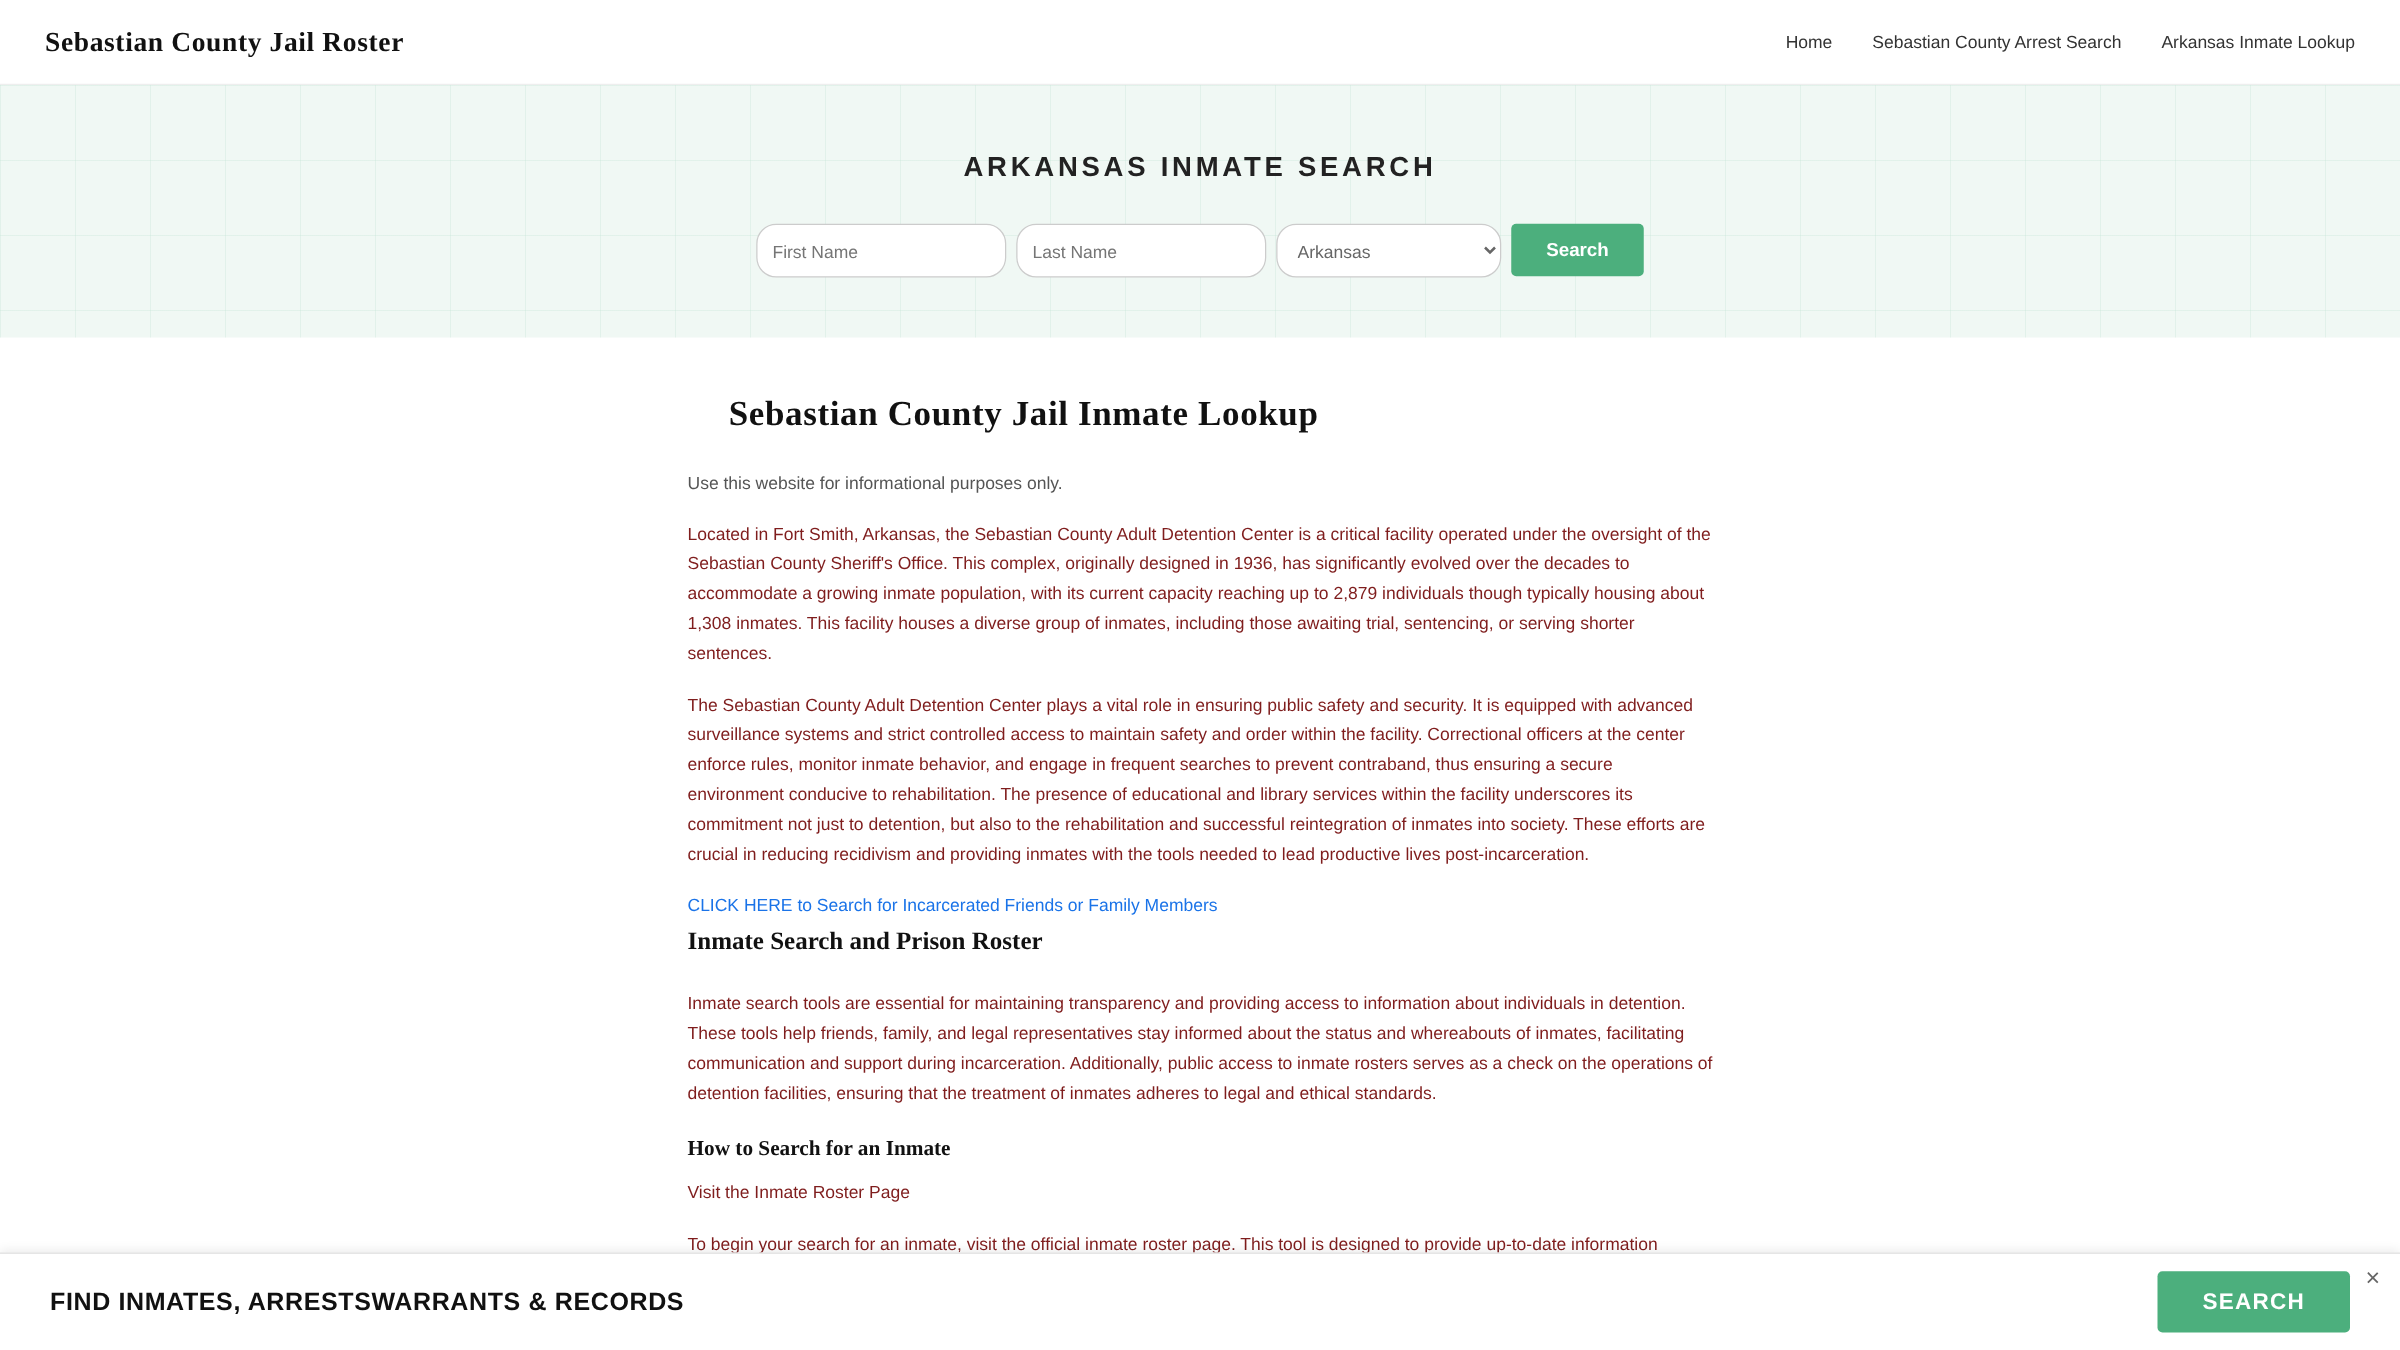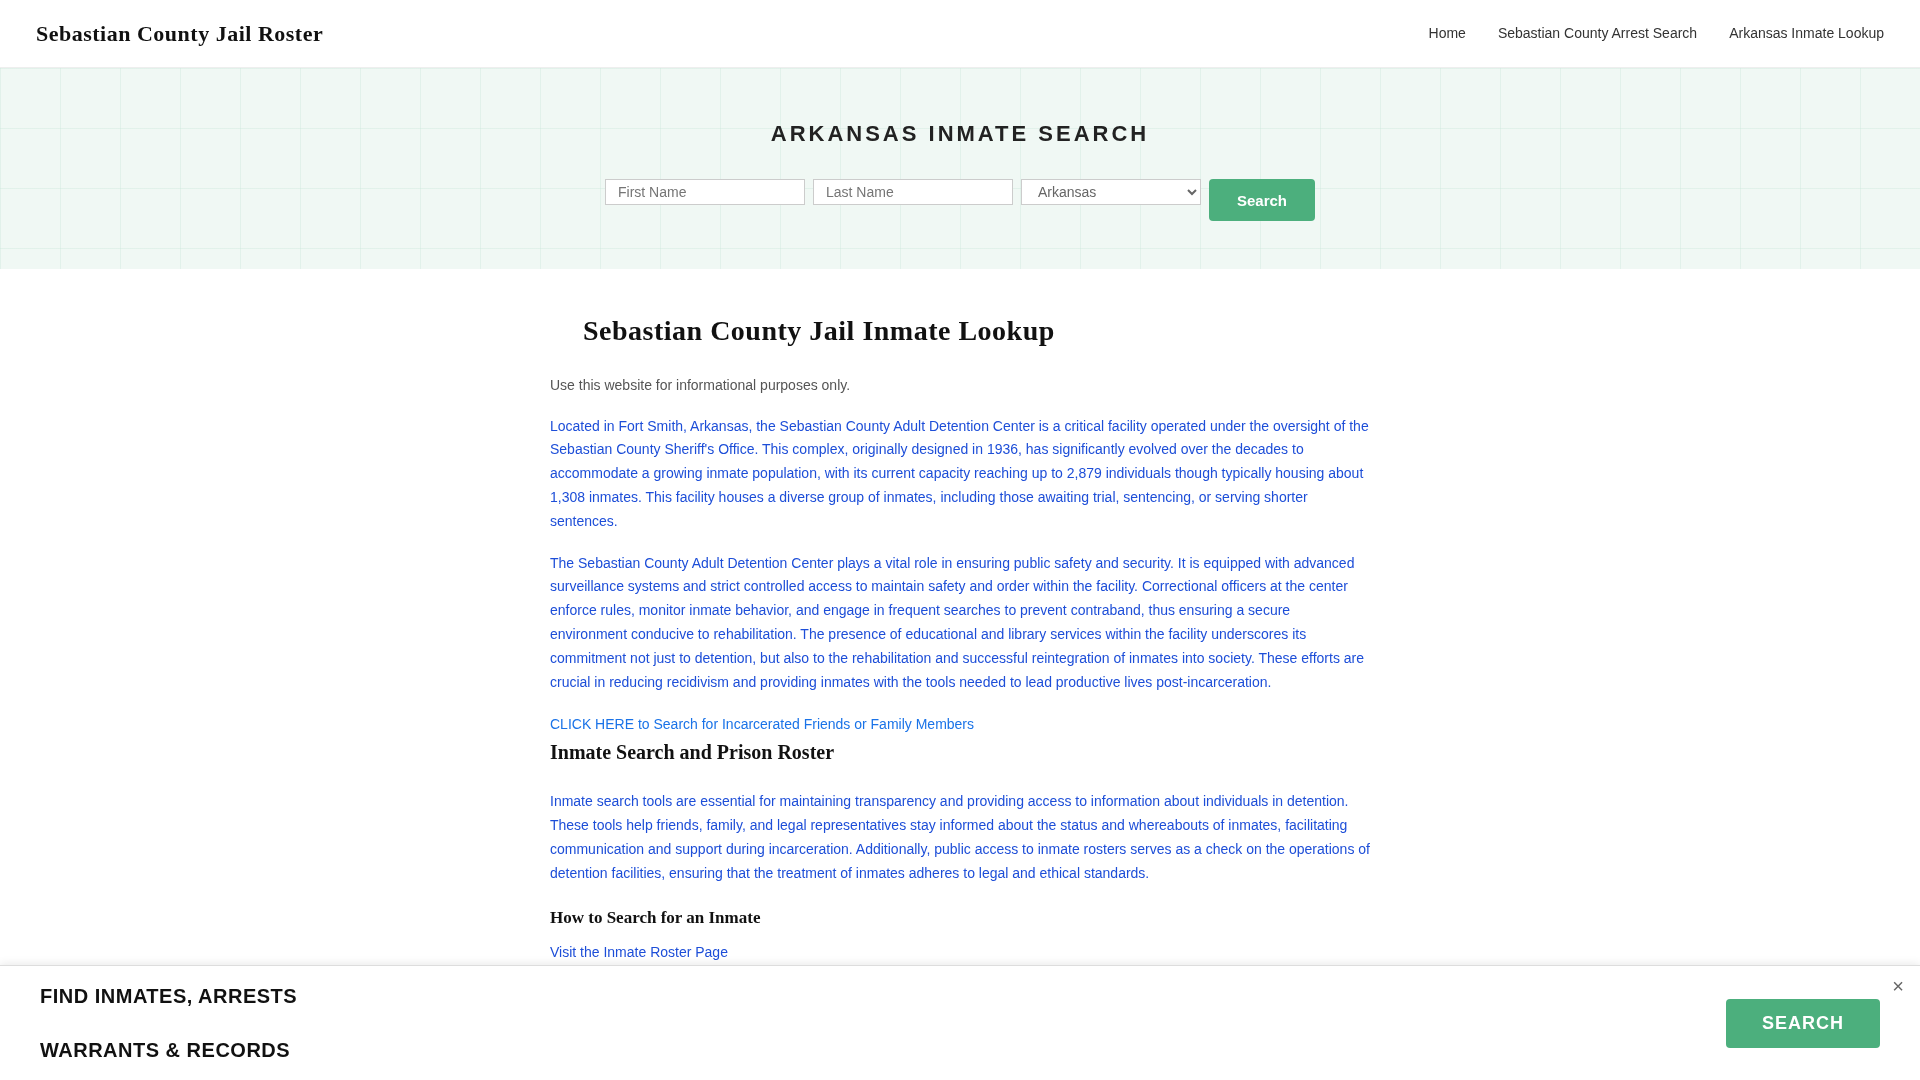--- a/index.html
+++ b/index.html
@@ -49,23 +49,23 @@
       margin-bottom: 28px;
       font-family: Arial, sans-serif;
     }
     .search-form {
       display: flex;
       justify-content: center;
       gap: 8px;
       flex-wrap: wrap;
     }
     .search-form input, .search-form select {
-      height: 26px;
+      height: 43px;
       border: 1px solid #ccc;
-      border-radius: 0;
+      border-radius: 16px;
       padding: 0 12px;
       font-size: 14px;
       color: #666;
       background: #fff;
       outline: none;
     }
     .search-form input { width: 200px; }
     .search-form select { width: 180px; }
     .search-form button {
       height: 42px;
@@ -94,21 +94,21 @@
       letter-spacing: 0.5px;
       margin-left: 33px;
     }
     .disclaimer {
       font-size: 14px;
       color: #555;
       margin-bottom: 18px;
     }
     .body-text {
       font-size: 14px;
-      color: #1d4ed8;
+      color: #7f1d1d;
       margin-bottom: 18px;
       line-height: 1.7;
     }
     .click-link {
       color: #1a73e8;
       text-decoration: none;
       font-size: 14px;
       display: inline-block;
     }
     .section-heading {
@@ -137,22 +137,20 @@
       border-top: 1px solid #ddd;
       padding: 14px 40px;
       display: flex;
       align-items: center;
       justify-content: space-between;
       box-shadow: 0 -2px 8px rgba(0,0,0,0.08);
       z-index: 100;
     }
     .banner-text-block {
       display: flex;
-      flex-direction: column;
-      gap: 22px;
     }
     .banner-title {
       font-size: 20px;
       font-weight: 900;
       color: #111;
       letter-spacing: 0.5px;
     }
     .banner-subtitle {
       font-size: 20px;
       font-weight: 900;

